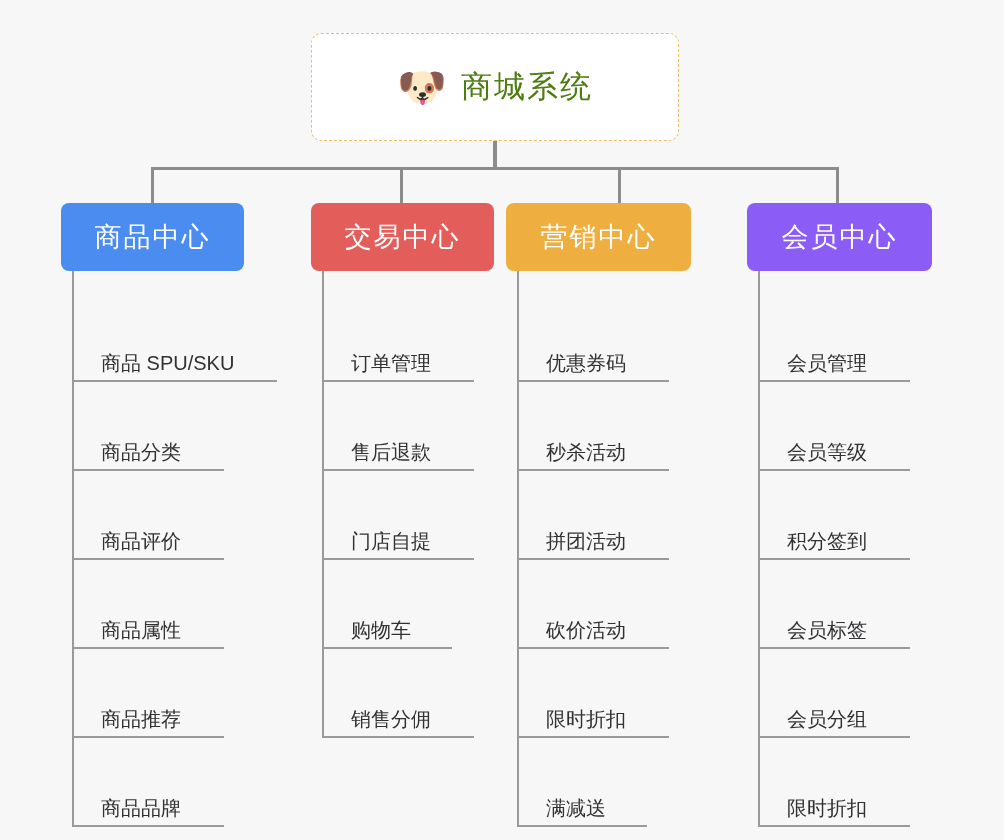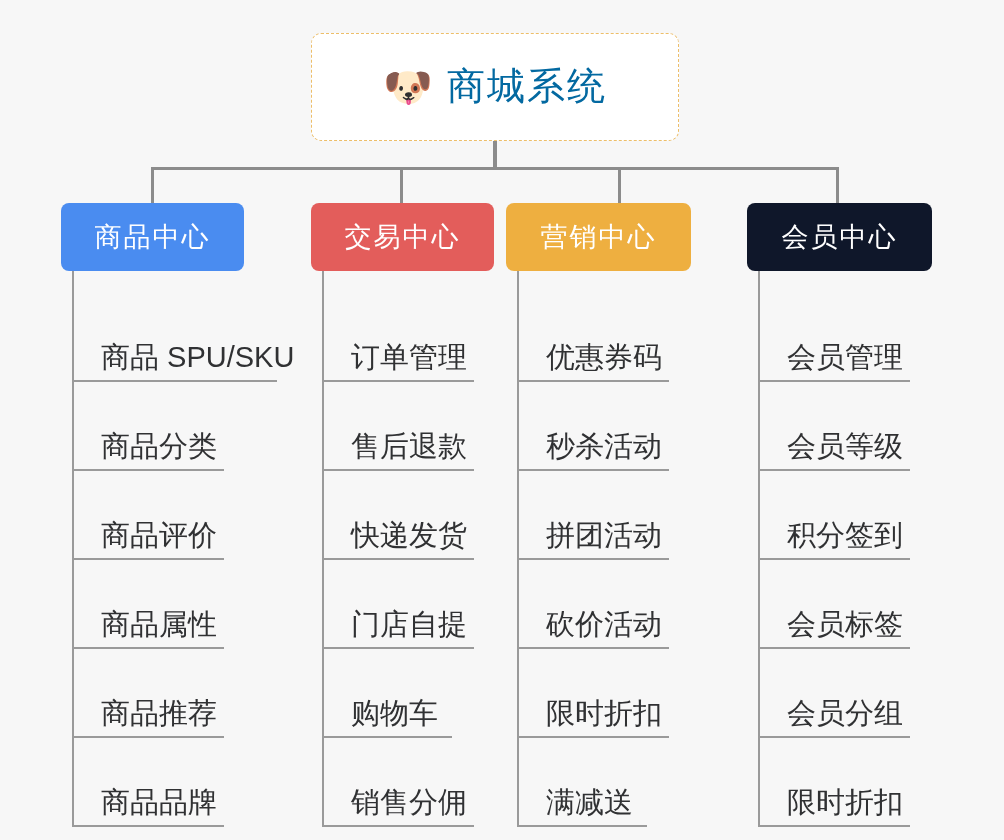--- a/index.html
+++ b/index.html
@@ -34,22 +34,22 @@
     align-items: center;
     justify-content: center;
     gap: 14px;
   }
   .root-icon {
     font-size: 40px;
     line-height: 1;
     display: block;
   }
   .root-title {
-    font-size: 38px;
-    color: #0369a1;
+    font-size: 31px;
+    color: #4d7c0f;
     letter-spacing: 2px;
     white-space: nowrap;
     line-height: 1.1;
   }
 
   
   .conn {
     position: absolute;
     background: #8c8c8c;
   }
@@ -94,21 +94,21 @@
   .leaf-item {
     position: relative;
     height: 89px;
     display: flex;
     align-items: flex-end;
     padding-left: 11px;
   }
   .leaf-label {
     position: relative;
     display: inline-block;
-    font-size: 29px;
+    font-size: 20px;
     color: #303133;
     white-space: nowrap;
     padding: 0 10px 7px 29px;
     line-height: 1.2;
   }
   .leaf-underline {
     position: absolute;
     left: 11px;
     bottom: 0;
     height: 2px;
@@ -186,24 +186,20 @@
 
       <div class="leaf-item">
         <span class="leaf-label">订单管理</span>
         <span class="leaf-underline" style="width:152px;"></span>
       </div>
       <div class="leaf-item">
         <span class="leaf-label">售后退款</span>
         <span class="leaf-underline" style="width:152px;"></span>
       </div>
       <div class="leaf-item">
-        <span class="leaf-label">快递发货</span>
-        <span class="leaf-underline" style="width:152px;"></span>
-      </div>
-      <div class="leaf-item">
         <span class="leaf-label">门店自提</span>
         <span class="leaf-underline" style="width:152px;"></span>
       </div>
       <div class="leaf-item">
         <span class="leaf-label">购物车</span>
         <span class="leaf-underline" style="width:130px;"></span>
       </div>
       <div class="leaf-item">
         <span class="leaf-label">销售分佣</span>
         <span class="leaf-underline" style="width:152px;"></span>
@@ -239,21 +235,21 @@
         <span class="leaf-underline" style="width:152px;"></span>
       </div>
       <div class="leaf-item">
         <span class="leaf-label">满减送</span>
         <span class="leaf-underline" style="width:130px;"></span>
       </div>
     </div>
   </div>
 
   <div class="column" id="col-3">
-    <div class="cat-header" style="background:#0f172a;">
+    <div class="cat-header" style="background:#8b5cf6;">
       <span>会员中心</span>
     </div>
     <div class="leaf-list">
       <div class="leaf-spine"></div>
 
       <div class="leaf-item">
         <span class="leaf-label">会员管理</span>
         <span class="leaf-underline" style="width:152px;"></span>
       </div>
       <div class="leaf-item">

